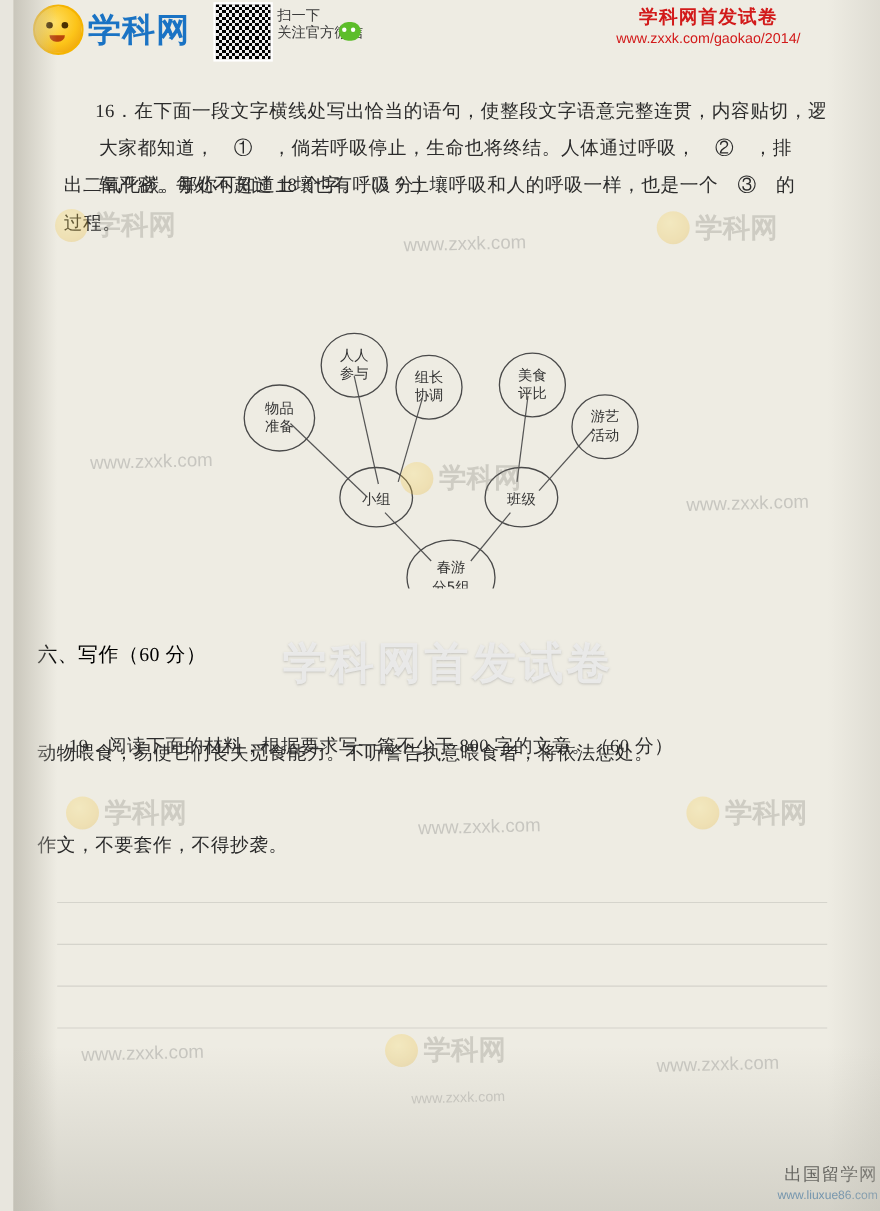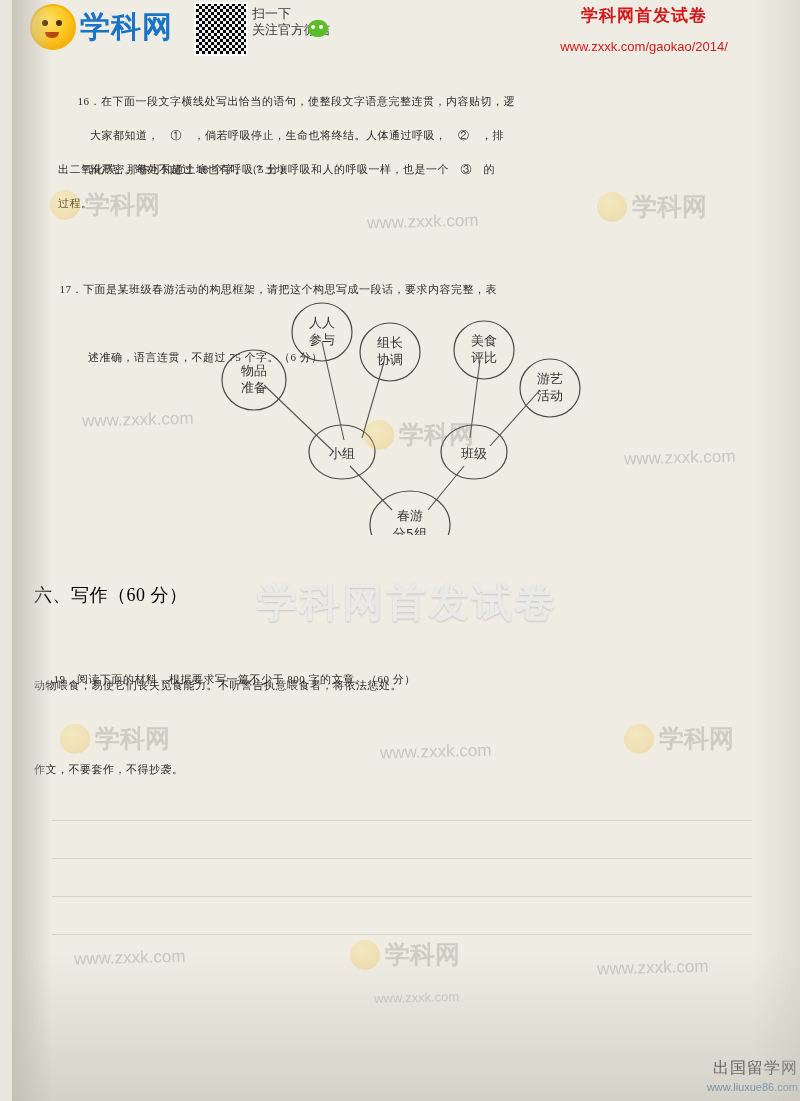--- a/index.html
+++ b/index.html
@@ -130,29 +130,29 @@
   .hr-title {
     color: #d21a1a;
     font-size: 17px;
     font-weight: bold;
     letter-spacing: 1px;
     font-family: "DejaVu Sans", sans-serif;
   }
   .hr-url {
     color: #d21a1a;
     font-size: 13px;
-    margin-top: 12px;
+    margin-top: 0;
     font-family: "Liberation Sans", sans-serif;
   }
   .q {
     position: relative;
     color: #2b2b2b;
   }
   .q-line {
-    font-size: 11px;
+    font-size: 17px;
     line-height: 34px;
     letter-spacing: .5px;
     white-space: pre-wrap;
   }
   .num {
     font-family: "Liberation Serif", serif;
   }
 
   
   .diagram {
@@ -263,26 +263,20 @@
     </div>
     <div class="q-line" style="padding-left:32px;">辑严密。每处不超过 18 个字。（5 分）</div>
   </div>
 
   <div class="q" style="position:absolute; left:46px; top:118px; width:720px;">
     <div class="q-line" style="padding-left:32px;">大家都知道，　①　，倘若呼吸停止，生命也将终结。人体通过呼吸，　②　，排</div>
     <div class="q-line">出二氧化碳。那你可知道土壤也有呼吸？土壤呼吸和人的呼吸一样，也是一个　③　的</div>
     <div class="q-line">过程。</div>
   </div>
 
-  <div class="q" style="position:absolute; left:28px; top:238px; width:730px;">
-    <div class="q-line">
-      <span class="num">17．</span><span>下面是某班级春游活动的构思框架，请把这个构思写成一段话，要求内容完整，表</span>
-    </div>
-    <div class="q-line" style="padding-left:48px;">述准确，语言连贯，不超过 75 个字。（6 分）</div>
-  </div>
 
   <div class="diagram">
     <svg width="420" height="265" viewBox="0 0 420 265">
       <g stroke="#555" stroke-width="1.1" fill="none">
         <line x1="62" y1="115" x2="132" y2="182"></line>
         <line x1="120" y1="72" x2="142" y2="170"></line>
         <line x1="182" y1="92" x2="160" y2="168"></line>
         <line x1="278" y1="90" x2="268" y2="168"></line>
         <line x1="338" y1="120" x2="288" y2="176"></line>
         <line x1="148" y1="196" x2="190" y2="240"></line>

